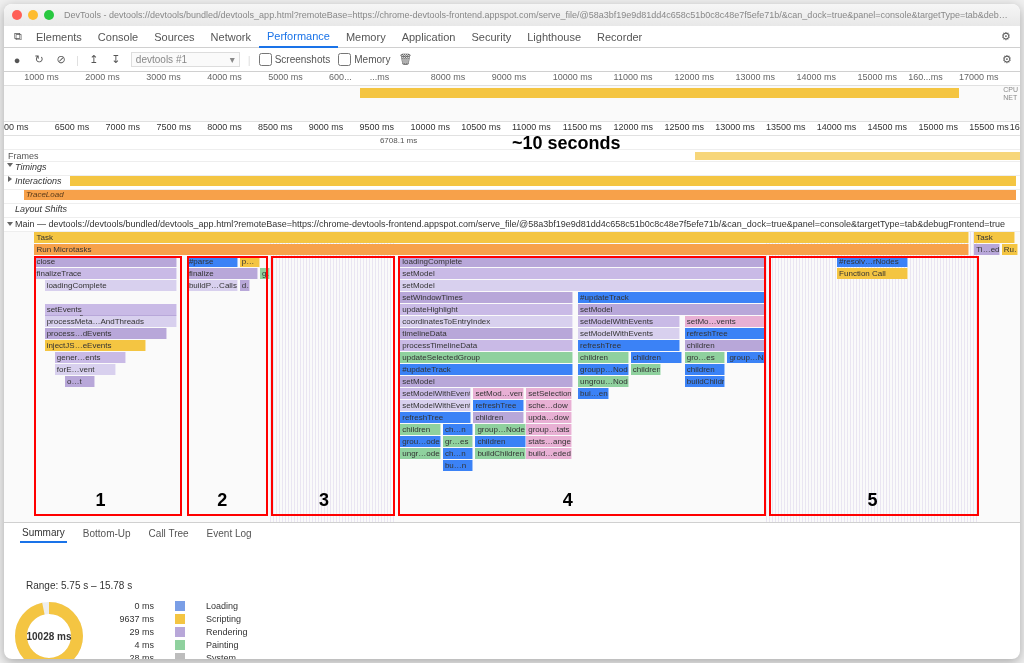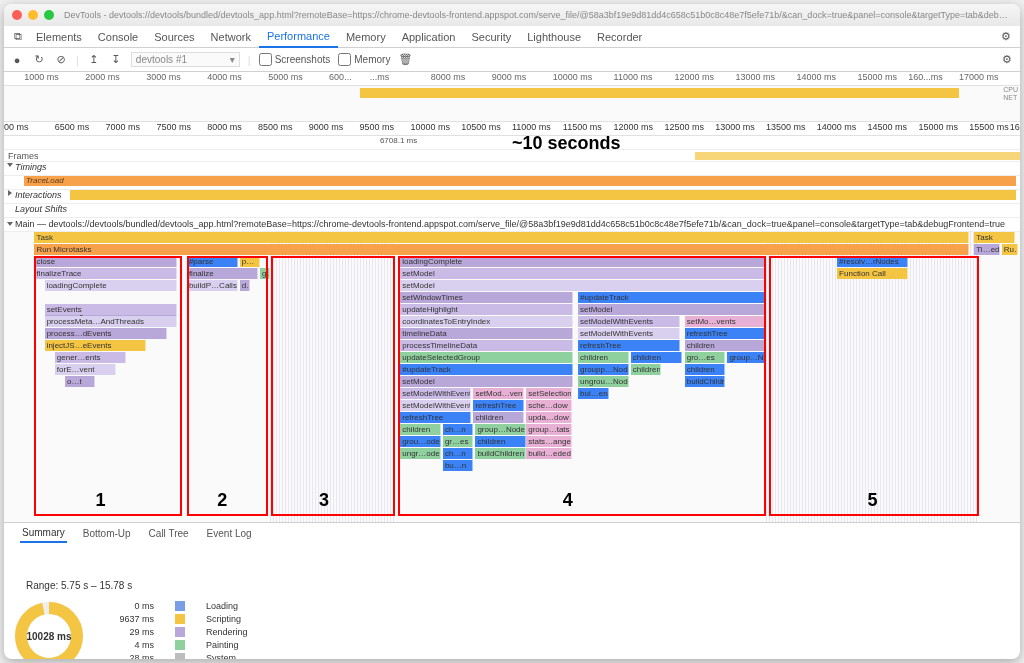--- a/index.html
+++ b/index.html
@@ -160,26 +160,26 @@
 
   <div class="frames-row">
       <span>Frames</span>
       <div class="fr-band"></div>
     </div>
   <div class="sec-row">
       <span class="tri d"></span>
       <span>Timings</span>
     </div>
   <div class="sec-row">
-      <div class="traceload">TraceLoad</div>
-    </div>
-  <div class="sec-row">
       <span class="tri"></span>
       <span>Interactions</span>
       <div class="int-bar" style="margin-left:8px"></div>
+    </div>
+  <div class="sec-row">
+      <div class="traceload">TraceLoad</div>
     </div>
   <div class="sec-row">
       <span style="width:7px"></span>
       <span>Layout Shifts</span>
     </div>
   <div class="main-hdr"><span class="tri d"></span><span>Main — devtools://devtools/bundled/devtools_app.html?remoteBase=https://chrome-devtools-frontend.appspot.com/serve_file/@58a3bf19e9d81dd4c658c51b0c8c48e7f5efe71b/&amp;can_dock=true&amp;panel=console&amp;targetType=tab&amp;debugFrontend=true</span></div>
 
   <div class="flame">
 
     <div class="striped" style="left:26.2%;width:12.2%"></div>

